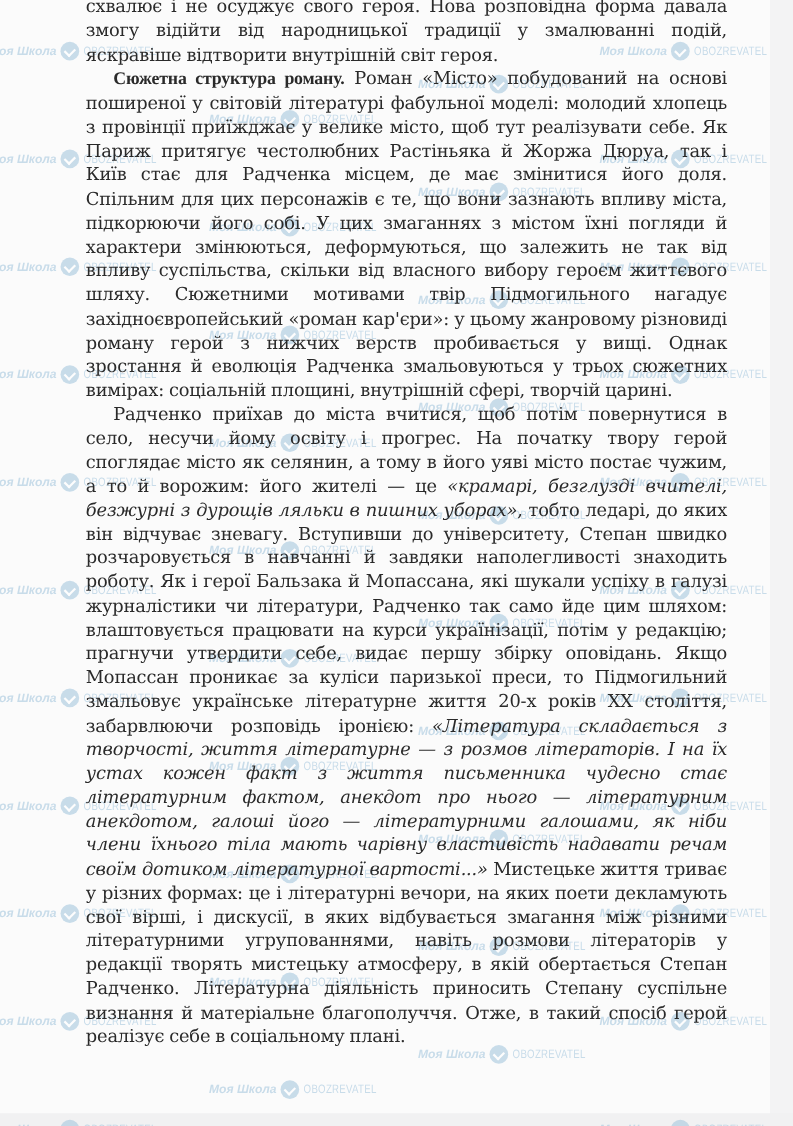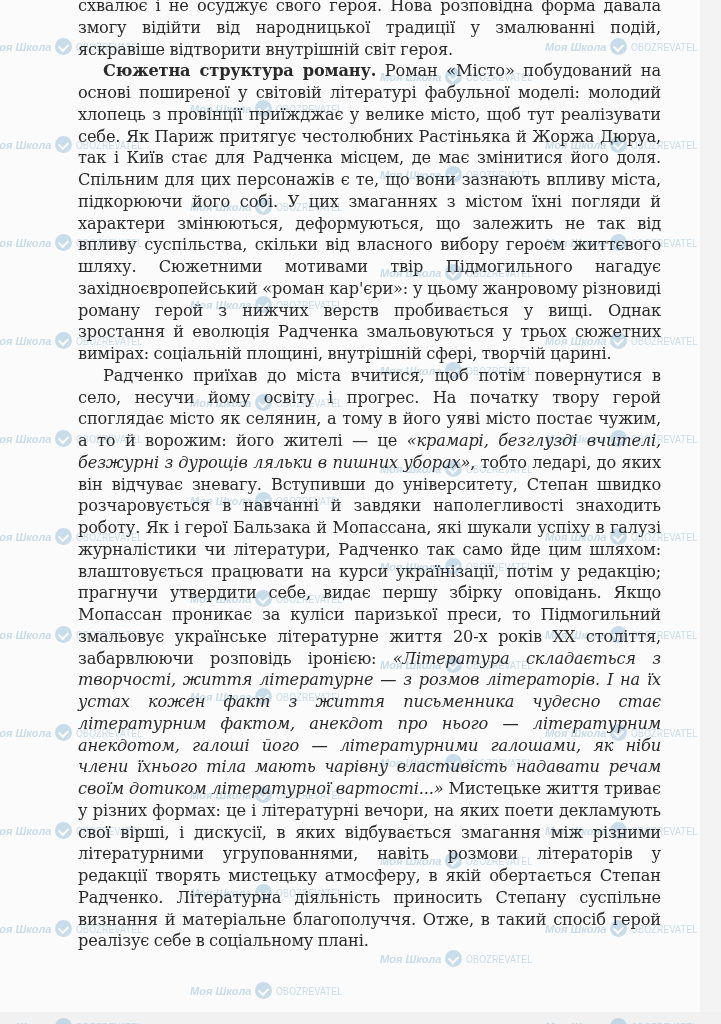--- a/index.html
+++ b/index.html
@@ -18,21 +18,21 @@
   .bottom-band { position:absolute; left:0; bottom:0; width:721px; height:12px; background:#f1f1f2; }
   .text {
     position:absolute; left:78px; top:-5px; width:583px;
     font-size:16.2px; line-height:21.75px;
     text-align:justify;
     letter-spacing:-0.15px;
     word-spacing:-0.5px;
   }
   .text p { margin:0; text-indent:0; }
   .text p.indent { text-indent:25px; }
-  .bold { font-weight:bold; }
+  .bold { font-weight:bold;font-family:Liberation Serif, serif; }
   .it { font-style:italic; }
   .pagenum {
     position:absolute; left:78px; top:1044px;
     font-size:16px; color:#2a2a2a;
   }
   .wm {
     position:absolute; display:flex; align-items:center; gap:4px;
     color:#9fc3dc; opacity:0.55; font-family:"Liberation Sans", sans-serif;
     pointer-events:none;
   }

